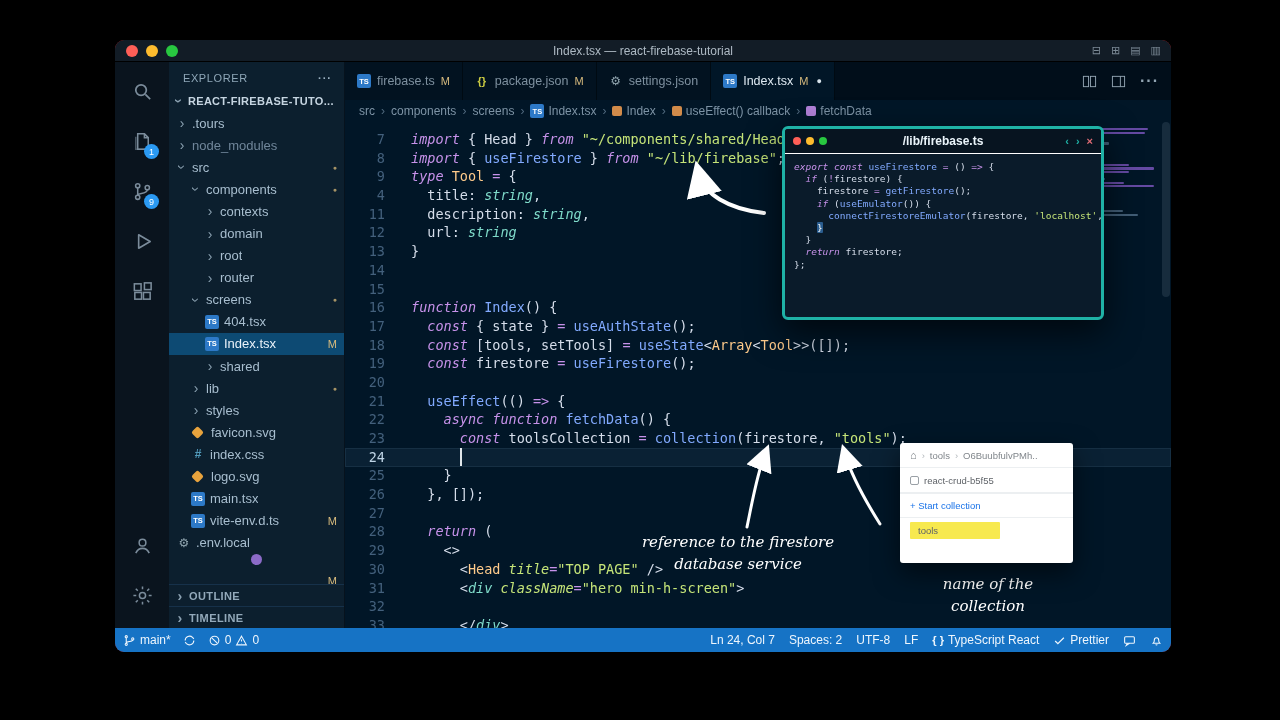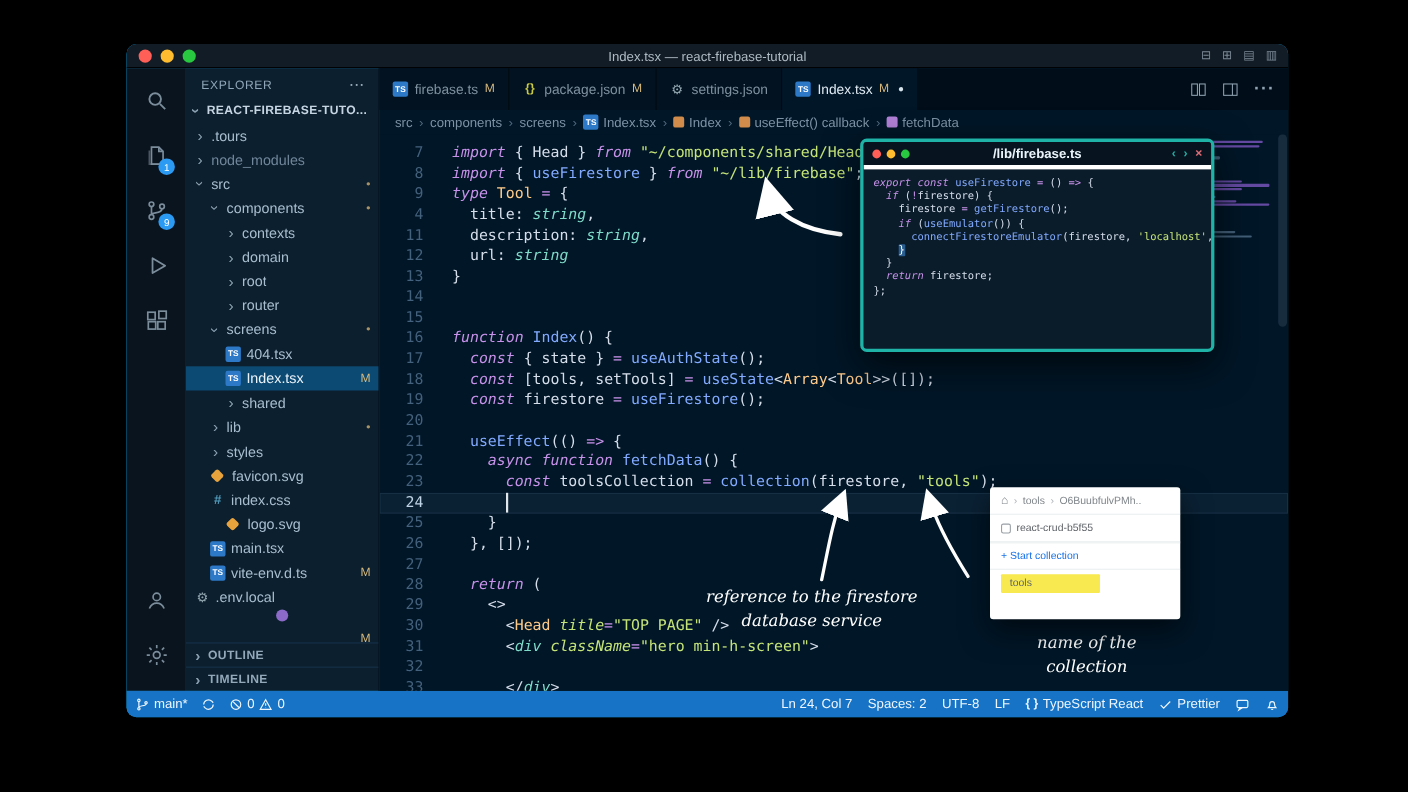--- a/index.html
+++ b/index.html
@@ -1,20 +1,20 @@
 <!DOCTYPE html>
 <html><head>
 <meta charset="utf-8">
 <style>
   *{margin:0;padding:0;box-sizing:border-box}
   html,body{width:1280px;height:720px;background:#000;overflow:hidden;font-family:"Liberation Sans",sans-serif}
   body{position:relative}
 
   
-  .window{position:absolute;left:115px;top:40px;width:1056px;height:612px;background:#0ea5e9;
+  .window{position:absolute;left:115px;top:40px;width:1056px;height:612px;background:#b91c1c;
     border-radius:9px;overflow:hidden;box-shadow:0 18px 60px rgba(0,0,0,.75)}
   .titlebar{height:22px;background:#121c26;display:flex;align-items:center;position:relative;border-bottom:1px solid #000}
   .lights{display:flex;gap:8px;margin-left:11px;z-index:2}
   .light{width:12px;height:12px;border-radius:50%;cursor:pointer}
   .light.red{background:#ff5f57}.light.yellow{background:#febc2e}.light.green{background:#28c840}
   .title{position:absolute;left:0;right:0;text-align:center;font-size:12px;color:#aebac4}
   .tb-icons{position:absolute;right:10px;display:flex;gap:10px;color:#7c8a96;font-size:11px;z-index:2}
 
   .main{display:flex;height:566px}
 
@@ -106,21 +106,21 @@
   .statusbar{height:24px;background:#1673c5;display:flex;align-items:center;color:#eef6fd;font-size:12px;padding:0 8px}
   .sb-left{display:flex;gap:12px;align-items:center}
   .sb-right{margin-left:auto;display:flex;gap:14px;align-items:center}
   .sb-item{display:flex;align-items:center;gap:4px;cursor:pointer;white-space:nowrap}
   .sb-item svg{width:13px;height:13px}
   .lang-brace{font-size:11px;font-weight:bold}
 
   
   .fb-pop{position:absolute;left:782px;top:126px;width:322px;height:194px;background:#0a1b2a;
     border:3px solid #1fb2a6;border-radius:6px;box-shadow:0 12px 34px rgba(0,0,0,.65);z-index:60;overflow:hidden}
-  .fb-head{height:25px;background:#071420;display:flex;align-items:center;padding:0 8px;gap:5px;border-bottom:4px solid #ffffff;position:relative}
+  .fb-head{height:25px;background:#071420;display:flex;align-items:center;padding:0 8px;gap:5px;border-bottom:1px solid #ffffff;position:relative}
   .fb-dot{width:8px;height:8px;border-radius:50%;flex-shrink:0}
   .fb-title{position:absolute;left:0;right:0;text-align:center;font-size:12px;font-weight:bold;color:#eaf4fa}
   .fb-ctrl{margin-left:auto;display:flex;gap:7px;color:#1fb2a6;font-size:11px;font-weight:bold;z-index:2}
   .fb-ctrl .fb-x{color:#e06c75}
   .fb-body{padding:7px 9px;font-family:"DejaVu Sans Mono",monospace;font-size:9.5px;line-height:12.2px}
   .pcode-line{white-space:pre;height:12.2px}
 
   
   .cs-pop{position:absolute;left:900px;top:443px;width:173px;height:120px;background:#fff;border-radius:3px;
     box-shadow:0 10px 26px rgba(0,0,0,.55);z-index:60;font-size:9.5px;color:#5f6368;overflow:hidden}
@@ -286,21 +286,21 @@
             <span class="tree-label">styles</span>
           </div>
           <div class="tree-row" style="padding-left: 22px;">
             <span class="ficon ficon-svg"></span>
             <span class="tree-label">favicon.svg</span>
           </div>
           <div class="tree-row" style="padding-left: 22px;">
             <span class="ficon ficon-css">#</span>
             <span class="tree-label">index.css</span>
           </div>
-          <div class="tree-row" style="padding-left: 36px;">
+          <div class="tree-row" style="padding-left: 22px;">
             <span class="ficon ficon-svg"></span>
             <span class="tree-label">logo.svg</span>
           </div>
           <div class="tree-row" style="padding-left: 22px;">
             <span class="ficon ficon-ts">TS</span>
             <span class="tree-label">main.tsx</span>
           </div>
           <div class="tree-row" style="padding-left: 22px;">
             <span class="ficon ficon-ts">TS</span>
             <span class="tree-label">vite-env.d.ts</span>

